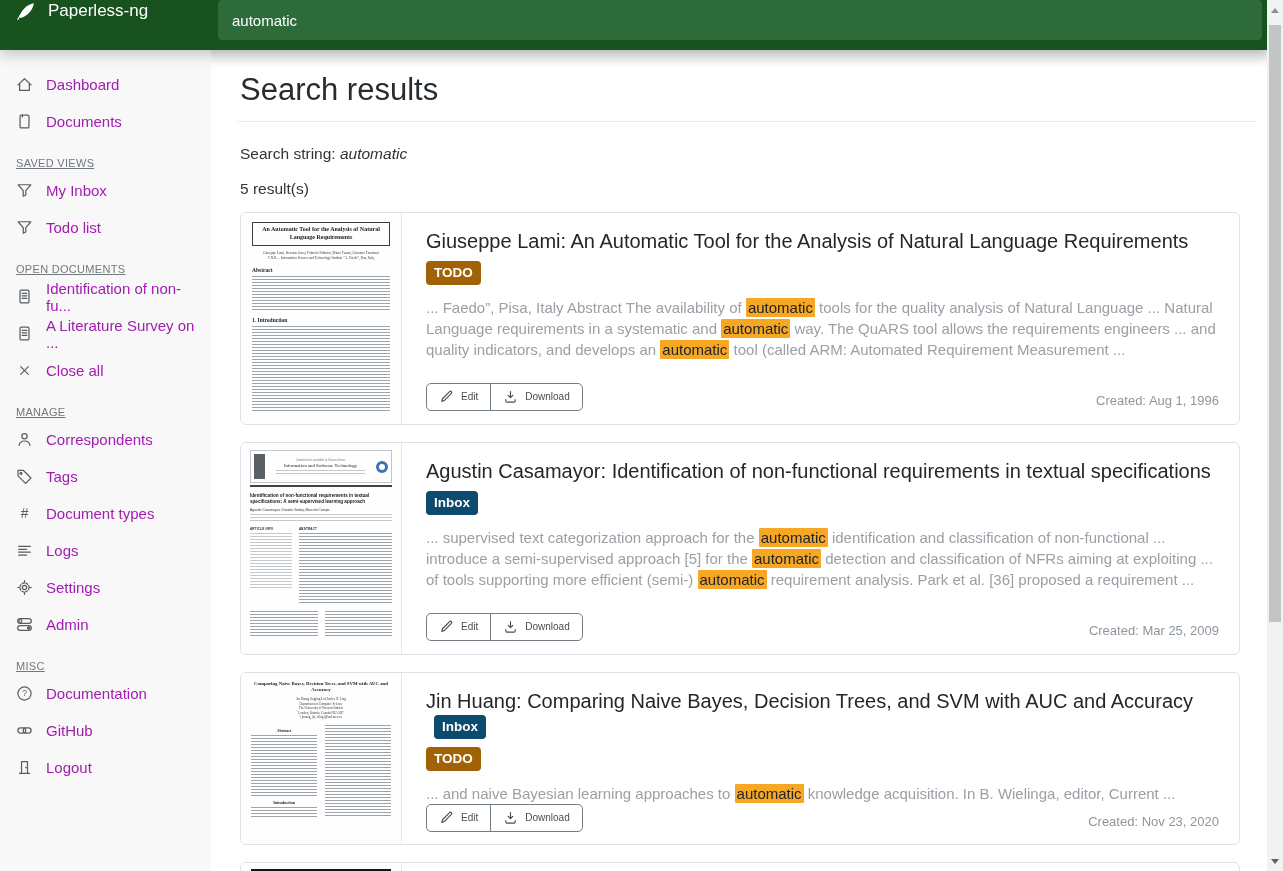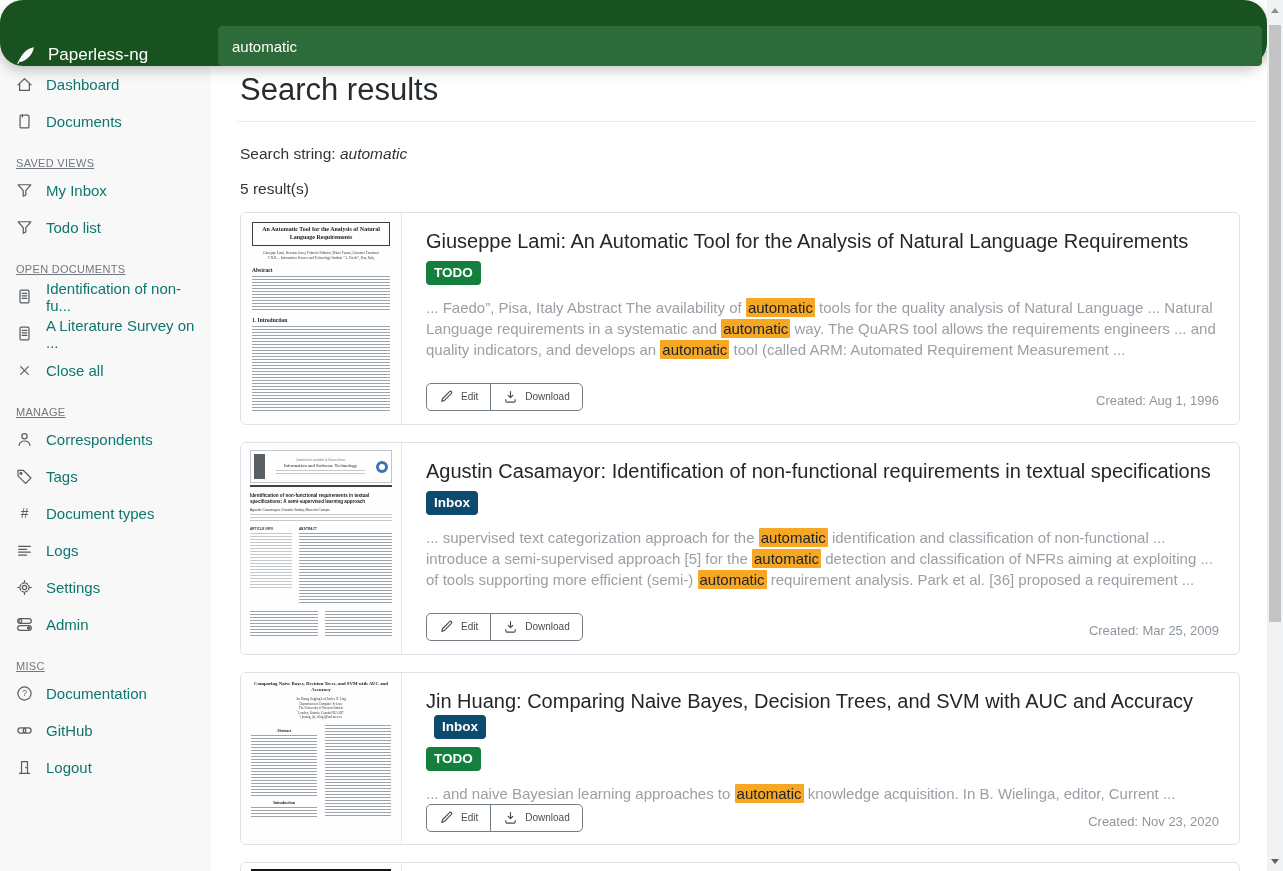--- a/index.html
+++ b/index.html
@@ -1,34 +1,34 @@
 <!DOCTYPE html>
 <html><head>
 <meta charset="utf-8">
 <style>
   html,body{margin:0;padding:0;background:#fff;}
   #app{position:relative;width:1283px;height:871px;overflow:hidden;background:#fff;
        font-family:"Liberation Sans",sans-serif;-webkit-font-smoothing:antialiased;}
 
   
-  .topbar{position:absolute;left:0;top:0;width:1267px;height:66px;background:#17521f;
-          display:flex;align-items:flex-end;z-index:6;box-shadow:0 5px 12px rgba(70,70,70,.28);border-radius:23px;}
+  .topbar{position:absolute;left:0;top:0;width:1267px;height:50px;background:#17521f;
+          display:flex;align-items:flex-start;z-index:6;box-shadow:0 5px 12px rgba(70,70,70,.28);}
   .brand{width:211px;min-width:211px;display:flex;align-items:center;gap:11px;
          padding-left:15px;box-sizing:border-box;cursor:pointer;}
   .brand svg{width:22px;height:22px;}
   .brand-title{color:#fff;font-size:17px;}
   .search-input{flex:1;margin:0 5px 0 7px;height:40px;background:#2d6b3a;border:1px solid #2d6b3a;
                 border-radius:4px;color:#fff;font-size:15px;padding:0 13px;outline:none;
                 box-sizing:border-box;font-family:inherit;}
 
   
   .sidebar{position:absolute;left:0;top:50px;width:211px;height:821px;background:#f8f8f8;
            box-sizing:border-box;padding-top:16px;z-index:2;}
   .nav-item{display:flex;align-items:center;gap:13px;height:37px;padding:0 16px;
-            font-size:15px;color:#0f766e;cursor:pointer;}
+            font-size:15px;color:#a21caf;cursor:pointer;}
   .nav-ico{width:17px;height:17px;display:flex;align-items:center;justify-content:center;flex-shrink:0;}
   .nav-ico svg{width:17px;height:17px;stroke:#575d63;fill:none;stroke-width:1.15;
                stroke-linecap:round;stroke-linejoin:round;}
   .nav-ico .fillch{fill:#575d63;stroke:none;}
   .nav-ico text{fill:#575d63;stroke:none;font-family:"Liberation Sans",sans-serif;}
   .section-label{margin:17px 16px 3px;font-size:11px;color:#71787e;letter-spacing:.3px;text-decoration:underline;}
 
   
   .main{position:absolute;left:211px;top:50px;width:1056px;height:821px;box-sizing:border-box;
         padding:0 27px 0 29px;overflow:hidden;background:linear-gradient(#e6e6e6,#ffffff 17px);}
@@ -44,21 +44,21 @@
         overflow:hidden;box-sizing:border-box;}
   .h213{height:213px;min-height:213px}
   .h173{height:173px;min-height:173px}
   .hcut{height:95px;min-height:95px}
   .thumbwrap{width:160px;min-width:160px;border-right:1px solid #e6e9ec;position:relative;
              overflow:hidden;background:#fefefe;cursor:pointer;display:block;}
   .card-body{flex:1;display:flex;flex-direction:column;padding:15px 20px 13px 24px;min-width:0;}
   .card-title{margin:0;font-size:20px;font-weight:400;color:#23272c;line-height:26px;cursor:pointer;}
   .badge{display:inline-block;color:#fff;font-weight:700;font-size:13.5px;line-height:1;
          padding:5px 8px;border-radius:4px;cursor:pointer;}
-  .badge.red{background:#15803d}
+  .badge.red{background:#a16207}
   .badge.blue{background:#0c4a6e}
   .badge.inline{vertical-align:3px;margin-left:8px;}
   .tag-row{margin:7px 0 0;}
   .excerpt{margin:12px 0 0;font-size:15px;line-height:21px;color:#9aa0a6;}
   .excerpt mark{background:#f6a723;color:#212529;padding:1px 2px;border-radius:1px;}
   .footer-row{margin-top:auto;display:flex;justify-content:space-between;align-items:flex-end;}
   .btn-group{display:inline-flex;border:1px solid #757d84;border-radius:5px;overflow:hidden;background:#fff;}
   .btn{display:inline-flex;align-items:center;gap:7px;padding:5px 12px 6px;font-size:10px;
        color:#474d52;background:transparent;border:none;font-family:inherit;cursor:pointer;}
   .btn + .btn{border-left:1px solid #757d84;}

